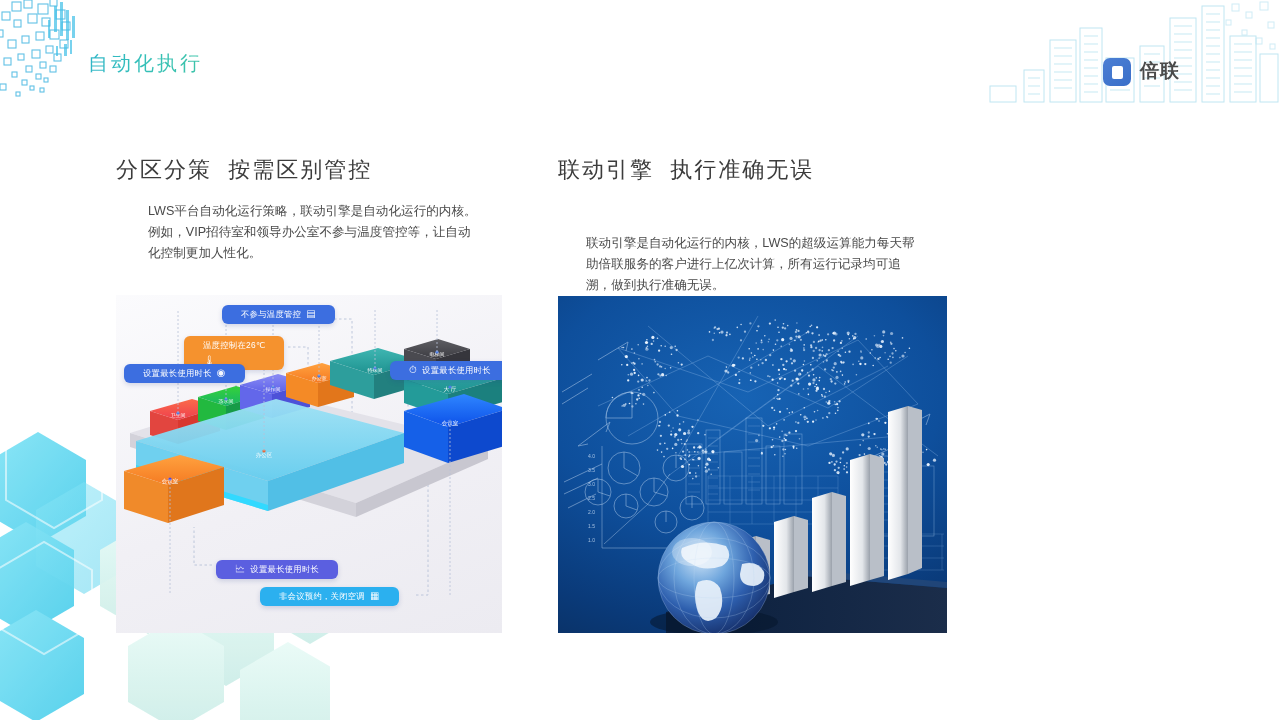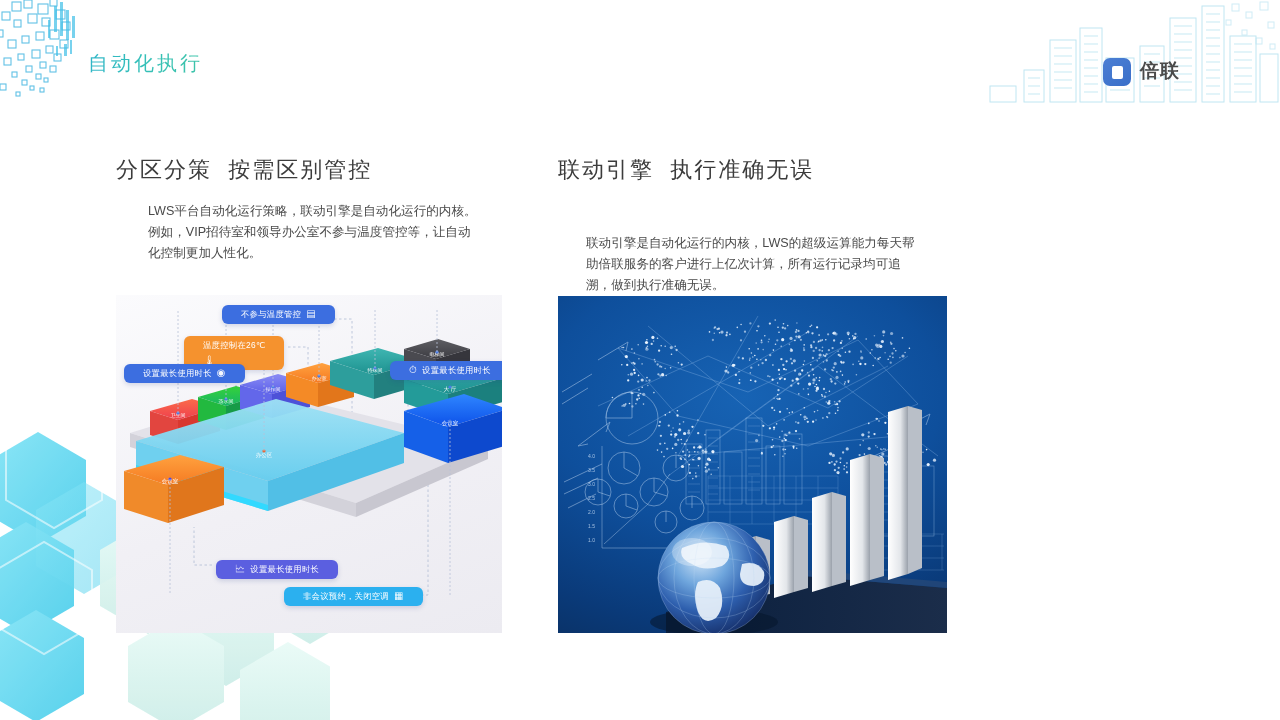--- a/index.html
+++ b/index.html
@@ -71,21 +71,21 @@
   .tag-blue   { background:#3c6ee0; }
   .tag-orange { background:#f5922e; }
   .tag-purple { background:#5b5fe0; }
   .tag-cyan   { background:#2bb0ef; }
 
   #tag-no-temp   { left:106px; top:10px; }
   #tag-temp26    { left:68px;  top:41px;flex-direction:column; }
   #tag-unattend  { left:8px;   top:69px; }
   #tag-maxtime   { left:274px; top:66px; }
   #tag-meeting   { left:100px; top:265px; }
-  #tag-nobooking { left:168px; top:292px; }
+  #tag-nobooking { left:144px; top:292px; }
 
   
   #figure-right {
     position:absolute; left:558px; top:296px;
     width:389px; height:337px;
     background:radial-gradient(120% 95% at 48% 30%,#1763b4 0%,#0e4f9c 42%,#0a3a79 72%,#0a2a55 100%);
     overflow:hidden;
   }
   #figure-right svg { position:absolute; inset:0; }
 </style>

